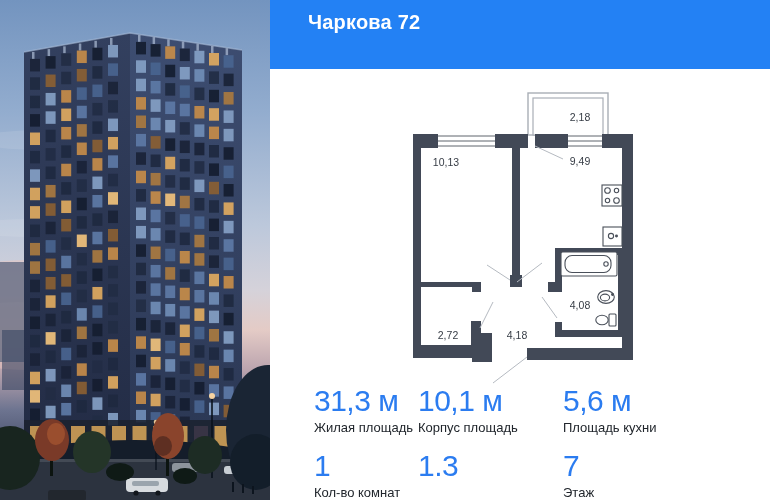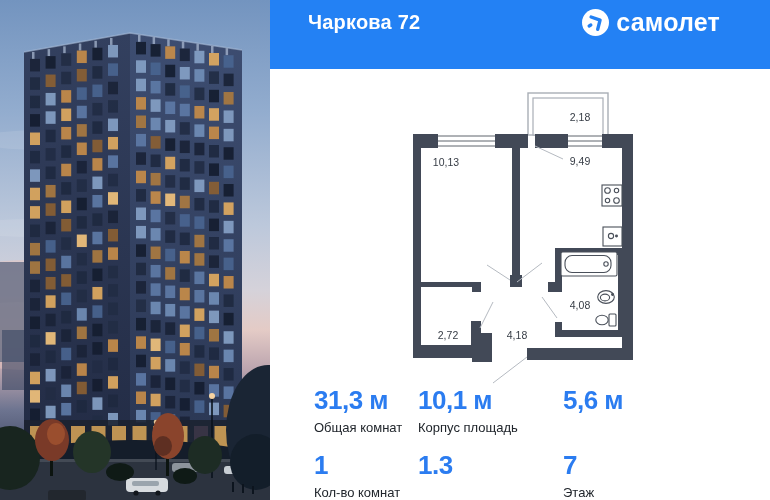--- a/index.html
+++ b/index.html
@@ -1,35 +1,35 @@
 <!DOCTYPE html>
 <html style="--accent: #2381f4; --accent-num: #2b7cf0;"><head>
 <meta charset="utf-8">
 <style>
   html,body{margin:0;padding:0;background:#e9ebee;font-family:"Liberation Sans",sans-serif;}
   .card{position:relative;width:770px;height:500px;background:#ffffff;overflow:hidden;}
   .photo{position:absolute;left:0;top:0;width:270px;height:500px;}
   .photo svg{display:block;}
   .header{position:absolute;left:270px;top:0;width:500px;height:69px;background:var(--accent,#2381f4);
           box-sizing:border-box;display:flex;align-items:flex-start;justify-content:space-between;
-          padding:9px 50px 0 38px;}
+          padding:9px 26px 0 38px;}
   .title{font-size:20px;font-weight:700;color:#fff;line-height:27px;letter-spacing:.2px;}
   .brand{display:flex;align-items:center;gap:7px;}
   .logo-circle{width:27px;height:27px;display:inline-block;}
   .brand-text{font-size:25px;font-weight:700;color:#fff;line-height:27px;letter-spacing:.2px;}
   .plan{position:absolute;left:400px;top:85px;width:250px;height:300px;}
   .plan text{font-family:"Liberation Sans",sans-serif;font-size:10.5px;fill:#363c45;}
   .stats{position:absolute;left:314px;top:384px;width:440px;}
   .stats-row{display:flex;}
   .stats-row.row2{margin-top:14px;}
   .stat{box-sizing:border-box;}
   .stats-row .stat:nth-child(1){width:104px;}
   .stats-row .stat:nth-child(2){width:145px;}
   .stats-row .stat:nth-child(3){flex:1;}
-  .val{font-size:26px;font-weight:700;color:var(--accent-num,#2b7cf0);line-height:33px;letter-spacing:-.5px;}
+  .val{font-size:30px;font-weight:400;color:var(--accent-num,#2b7cf0);line-height:33px;letter-spacing:-.5px;}
   .lab{font-size:13px;color:#21262c;margin-top:3px;line-height:15px;}
 </style>
 </head>
 <body>
 
 <div class="card">
 
   <div class="photo">
     <svg width="270" height="500" viewBox="0 0 270 500">
       <defs>
@@ -394,32 +394,20 @@
       <ellipse cx="120" cy="472" rx="14" ry="9" fill="#0f1a16"></ellipse>
       <ellipse cx="185" cy="476" rx="12" ry="8" fill="#0f1a16"></ellipse>
       <rect x="232" y="482" width="2" height="10" fill="#0c141e"></rect>
       <rect x="242" y="484" width="2" height="9" fill="#0c141e"></rect>
       <rect x="252" y="486" width="2" height="8" fill="#0c141e"></rect>
     </svg>
   </div>
 
   <div class="header">
     <div class="title">Чаркова 72</div>
-    <div class="brand">
-      <span class="logo-circle">
-        <svg width="27" height="27" viewBox="0 0 27 27">
-          <circle cx="13.5" cy="13.5" r="13.5" fill="#ffffff"></circle>
-          <g transform="rotate(-28 13.5 13.5)">
-            <rect x="4.6" y="11.9" width="5.2" height="3.4" rx="1.7" fill="#2381f4"></rect>
-            <polyline points="12.2,6.6 18.6,13.6 12.2,20.6" fill="none" stroke="#2381f4" stroke-width="3.4" stroke-linecap="round" stroke-linejoin="round"></polyline>
-          </g>
-        </svg>
-      </span>
-      <span class="brand-text">самолет</span>
-    </div>
   </div>
 
   <svg class="plan" viewBox="0 0 250 300">
 
     <g>
       <rect x="128" y="8" width="80" height="42" fill="#ffffff" stroke="#a9aeb6" stroke-width="1.4"></rect>
       <rect x="133" y="13" width="70" height="37" fill="#ffffff" stroke="#a9aeb6" stroke-width="1.2"></rect>
     </g>
 
     <g fill="#424957">
@@ -502,28 +490,29 @@
     <text x="180" y="80" text-anchor="middle">9,49</text>
     <text x="48" y="254" text-anchor="middle">2,72</text>
     <text x="117" y="254" text-anchor="middle">4,18</text>
     <text x="180" y="224" text-anchor="middle">4,08</text>
   </svg>
 
   <div class="stats">
     <div class="stats-row row1">
       <div class="stat">
         <div class="val">31,3 м</div>
-        <div class="lab">Общая комнат</div>
+        <div class="lab">Жилая площадь</div>
       </div>
       <div class="stat">
         <div class="val">10,1 м</div>
         <div class="lab">Корпус площадь</div>
       </div>
       <div class="stat">
         <div class="val">5,6 м</div>
+        <div class="lab">Площадь кухни</div>
       </div>
     </div>
     <div class="stats-row row2">
       <div class="stat">
         <div class="val">1</div>
         <div class="lab">Кол-во комнат</div>
       </div>
       <div class="stat">
         <div class="val">1.3</div>
       </div>

